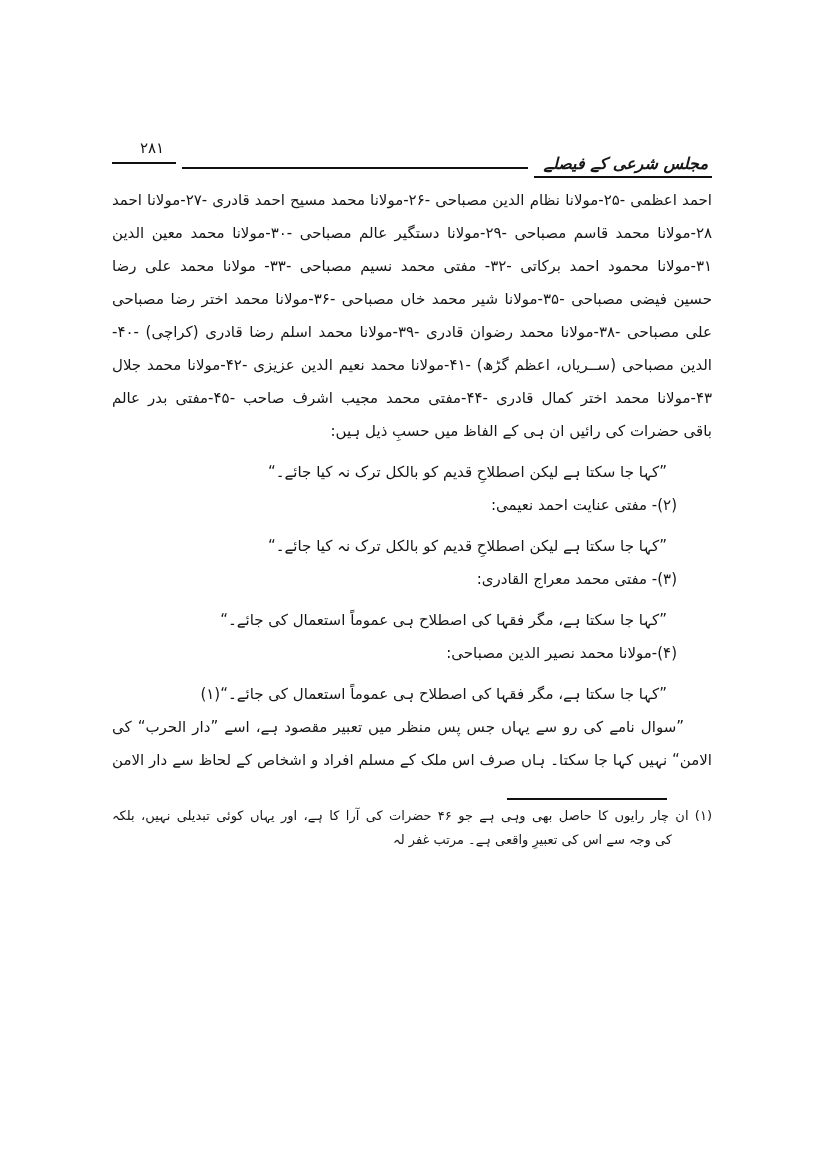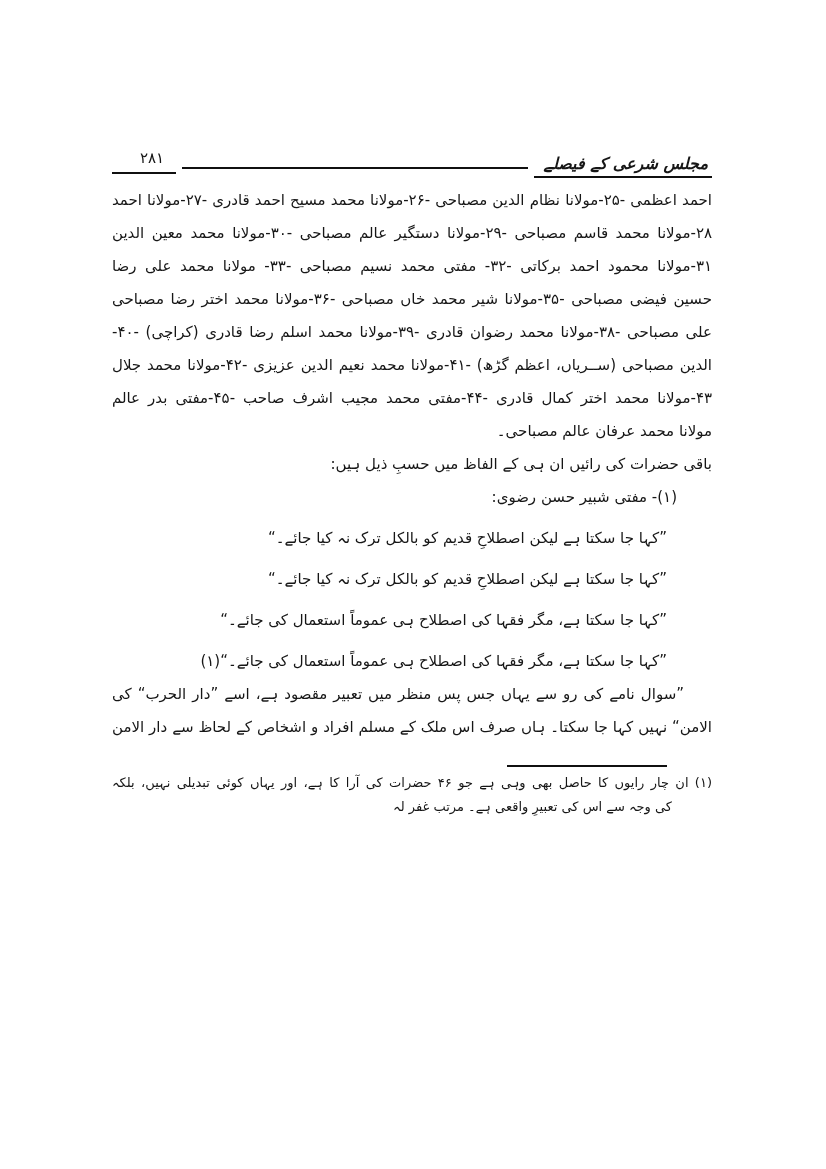--- a/index.html
+++ b/index.html
@@ -43,21 +43,21 @@
     border-bottom: 2px solid #101010;
     margin: 0 6px 9px 6px;
     height: 1px;
   }
   .pagenum {
     font-size: 15px;
     letter-spacing: 1px;
     white-space: nowrap;
     border-bottom: 2px solid #101010;
     padding: 0 12px 5px 28px;
-    margin-bottom: 4px;
+    margin-bottom: 14px;
   }
   
   .main {
     margin-top: 6px;
     font-size: 15px;
   }
   .jline, .rline {
     height: 33px;
     line-height: 33px;
     overflow: hidden;
@@ -111,31 +111,32 @@
     </div>
 
     <div class="main">
       <div class="jline">احمد اعظمی -۲۵-مولانا نظام الدین مصباحی -۲۶-مولانا محمد مسیح احمد قادری -۲۷-مولانا احمد رضا اعظمی مصباحی -</div>
       <div class="jline">۲۸-مولانا محمد قاسم مصباحی -۲۹-مولانا دستگیر عالم مصباحی -۳۰-مولانا محمد معین الدین اشرفی مصباحی -</div>
       <div class="jline">۳۱-مولانا محمود احمد برکاتی -۳۲- مفتی محمد نسیم مصباحی -۳۳- مولانا محمد علی رضا مصباحی -۳۴-مولانا اختر</div>
       <div class="jline">حسین فیضی مصباحی -۳۵-مولانا شیر محمد خاں مصباحی -۳۶-مولانا محمد اختر رضا مصباحی -۳۷-مولانا ساجد</div>
       <div class="jline">علی مصباحی -۳۸-مولانا محمد رضوان قادری -۳۹-مولانا محمد اسلم رضا قادری (کراچی) -۴۰-مولانا جلال</div>
       <div class="jline">الدین مصباحی (ســریاں، اعظم گڑھ) -۴۱-مولانا محمد نعیم الدین عزیزی -۴۲-مولانا محمد جلال الدین نوری</div>
       <div class="jline">۴۳-مولانا محمد اختر کمال قادری -۴۴-مفتی محمد مجیب اشرف صاحب -۴۵-مفتی بدر عالم مصباحی -۴۶-</div>
-      <div class="rline">مولانا محمد عرفان عالم مصباحی۔</div>
 
       <div class="rline">باقی حضرات کی رائیں ان ہی کے الفاظ میں حسبِ ذیل ہیں:</div>
 
-      <div class="rline ind35">(۱)- مفتی شبیر حسن رضوی:</div>
       <div class="rline ind45">”کہا جا سکتا ہے لیکن اصطلاحِ قدیم کو بالکل ترک نہ کیا جائے۔“</div>
 
+      <div class="rline ind35">(۲)- مفتی عنایت احمد نعیمی:</div>
       <div class="rline ind45">”کہا جا سکتا ہے لیکن اصطلاحِ قدیم کو بالکل ترک نہ کیا جائے۔“</div>
 
+      <div class="rline ind35">(۳)- مفتی محمد معراج القادری:</div>
       <div class="rline ind45">”کہا جا سکتا ہے، مگر فقہا کی اصطلاح ہی عموماً استعمال کی جائے۔“</div>
 
+      <div class="rline ind35">(۴)-مولانا محمد نصیر الدین مصباحی:</div>
       <div class="rline ind45">”کہا جا سکتا ہے، مگر فقہا کی اصطلاح ہی عموماً استعمال کی جائے۔“(۱)</div>
 
       <div class="jline ind28">”سوال نامے کی رو سے یہاں جس پس منظر میں تعبیر مقصود ہے، اسے ”دار الحرب“ کی بجائے ”دار</div>
       <div class="jline">الامن“ نہیں کہا جا سکتا۔ ہاں صرف اس ملک کے مسلم افراد و اشخاص کے لحاظ سے دار الامن کہا جا سکتا ہے،</div>
 
     </div>
 
     <div class="footnote">
       <div class="fn-rule"></div>
       <div class="fn-line fn-just">(۱) ان چار رایوں کا حاصل بھی وہی ہے جو ۴۶ حضرات کی آرا کا ہے، اور یہاں کوئی تبدیلی نہیں، بلکہ دستوری معاہدہ اور قیامِ امن</div>

